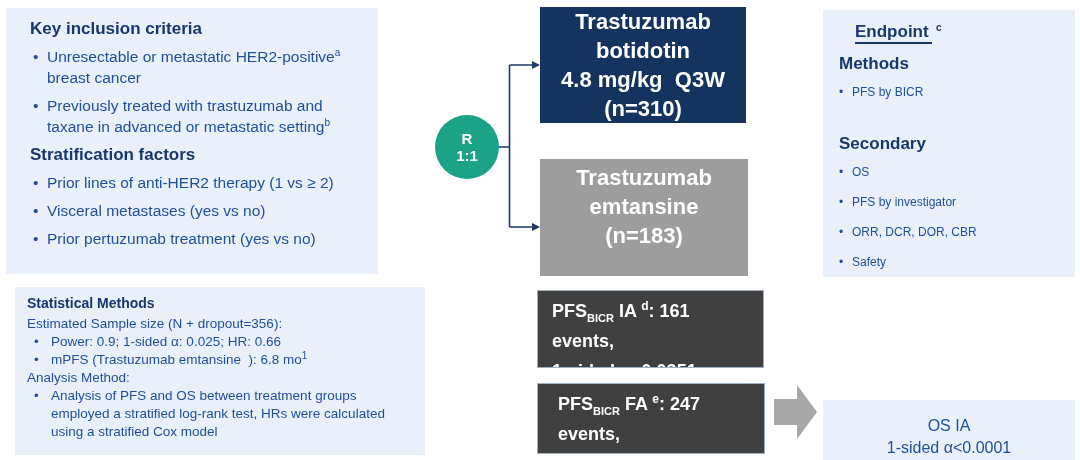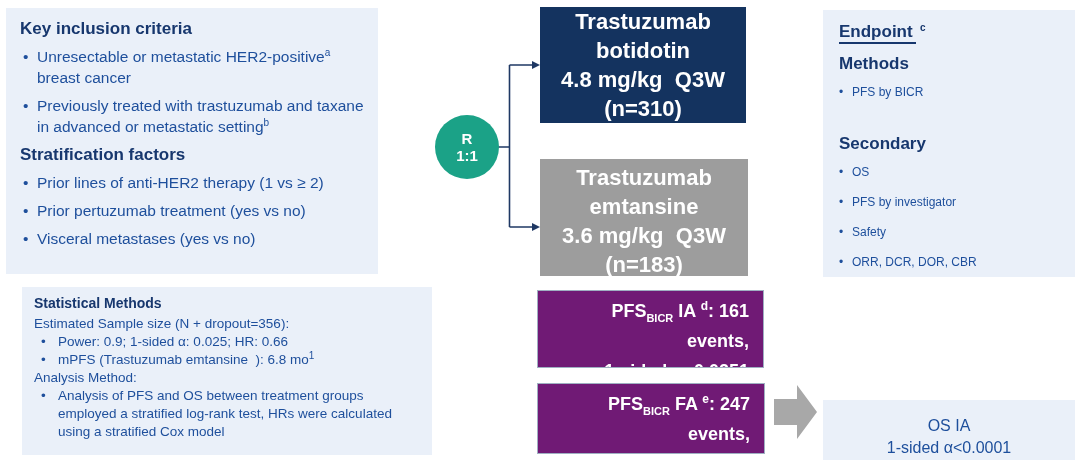--- a/index.html
+++ b/index.html
@@ -10,34 +10,34 @@
     font-family:"Liberation Sans", sans-serif;
     overflow:hidden;
   }
   .panel{
     position:absolute;
     background:#eaf0f9;
     color:#1e4f9c;
     box-sizing:border-box;
   }
   
-  #panel-inclusion{left:6px;top:8px;width:372px;height:266px;padding:8px 12px 8px 14px;}
+  #panel-inclusion{left:6px;top:8px;width:372px;height:266px;padding:8px 12px 8px 24px;}
   .panel-h{
     color:#17376e;font-weight:bold;font-size:17px;line-height:22px;margin:2px 0 6px 0;
   }
   ul.blt{list-style:none;margin:0;padding:0;}
   ul.blt li{
     position:relative;padding-left:17px;font-size:15.5px;line-height:21px;
     margin-bottom:7px;white-space:pre-wrap;
   }
   ul.blt li::before{content:"\2022";position:absolute;left:3px;top:0;}
   sup.sp{font-size:10px;vertical-align:super;line-height:0;}
   sub.sb{font-size:11px;vertical-align:sub;line-height:0;}
   
-  #panel-stats{left:22px;top:287px;width:410px;height:168px;padding:7px 10px 6px 12px;font-size:13.5px;line-height:18px;}
+  #panel-stats{left:15px;top:287px;width:410px;height:168px;padding:7px 10px 6px 12px;font-size:13.5px;line-height:18px;}
   #panel-stats .panel-h{font-size:14px;line-height:18px;margin:0 0 3px 0;}
   ul.blt-s{list-style:none;margin:0;padding:0;}
   ul.blt-s li{position:relative;padding-left:24px;margin:0;white-space:pre-wrap;}
   ul.blt-s li::before{content:"\2022";position:absolute;left:7px;top:0;}
   
   #rand-circle{
     position:absolute;left:435px;top:115px;width:64px;height:64px;border-radius:50%;
     background:#1ba287;color:#ffffff;font-weight:bold;font-size:15px;line-height:17px;
     display:flex;flex-direction:column;align-items:center;justify-content:center;text-align:center;
   }
@@ -47,39 +47,39 @@
   .arm-box{
     position:absolute;color:#ffffff;font-weight:bold;font-size:22px;line-height:29px;
     text-align:center;overflow:hidden;box-sizing:border-box;
   }
   .arm-box div{white-space:pre-wrap;}
   #arm-top{left:540px;top:7px;width:206px;height:116px;background:#14335f;
     display:flex;flex-direction:column;justify-content:center;}
   #arm-bottom{left:540px;top:159px;width:208px;height:117px;background:#9d9d9d;padding-top:4px;}
   
   .pfs-box{
-    position:absolute;background:#701a75;border:1px solid #9fb0c2;
-    color:#ffffff;font-weight:bold;font-size:18px;line-height:30px;text-align:right;
+    position:absolute;background:#404040;border:1px solid #9fb0c2;
+    color:#ffffff;font-weight:bold;font-size:18px;line-height:30px;text-align:left;
     overflow:hidden;box-sizing:border-box;
   }
   #pfs-ia{left:537px;top:290px;width:227px;height:78px;padding:5px 14px 0 14px;}
   #pfs-fa{left:537px;top:383px;width:228px;height:71px;padding:5px 14px 0 20px;}
   .pfs-box sub.sb{font-size:11px;}
   .pfs-box sup.sp{font-size:12px;}
   
   #block-arrow{position:absolute;left:774px;top:383px;}
   
   #os-box{
     left:823px;top:380px;width:252px;height:73px;
     display:flex;flex-direction:column;align-items:center;justify-content:center;
     font-size:16px;line-height:22px;text-align:center;margin-top:20px;
   }
   
   #panel-endpoint{left:823px;top:10px;width:252px;height:267px;padding:10px 10px 8px 16px;}
-  #endpoint-title-row{margin:2px 0 12px 0;}
+  #endpoint-title-row{margin:2px 0 12px 16px;}
   .ep-title{
     color:#17376e;font-weight:bold;font-size:17px;
     border-bottom:2px solid #17376e;padding-bottom:1px;padding-right:3px;
   }
   .ep-h{color:#17376e;font-weight:bold;font-size:17px;margin:0 0 8px 0;}
   ul.blt-e{list-style:none;margin:0;padding:0;}
   ul.blt-e li{position:relative;padding-left:13px;font-size:12px;line-height:20px;margin-bottom:10px;}
   ul.blt-e li::before{content:"\2022";position:absolute;left:0;top:0;}
   #ep-gap{height:22px;}
 </style>
@@ -96,22 +96,22 @@
 
   <div id="panel-inclusion" class="panel">
     <div class="panel-h">Key inclusion criteria</div>
     <ul class="blt">
       <li><span>Unresectable or metastatic HER2-positive</span><sup class="sp">a</sup><span> breast cancer</span></li>
       <li><span>Previously treated with trastuzumab and taxane in advanced or metastatic setting</span><sup class="sp">b</sup><span></span></li>
     </ul>
     <div class="panel-h" style="margin-top:3px;">Stratification factors</div>
     <ul class="blt">
       <li><span>Prior lines of anti-HER2 therapy (1 vs ≥ 2)</span></li>
+      <li><span>Visceral metastases (yes vs no)</span></li>
       <li><span>Prior pertuzumab treatment (yes vs no)</span></li>
-      <li><span>Visceral metastases (yes vs no)</span></li>
     </ul>
   </div>
 
   <div id="panel-stats" class="panel">
     <div class="panel-h">Statistical Methods</div>
     <div>Estimated Sample size (N + dropout=356):</div>
     <ul class="blt-s">
       <li><span>Power: 0.9; 1-sided α: 0.025; HR: 0.66</span></li>
       <li><span>mPFS (Trastuzumab emtansine  ): 6.8 mo</span><sup class="sp">1</sup></li>
     </ul>
@@ -129,21 +129,20 @@
   <div id="arm-top" class="arm-box">
     <div>Trastuzumab</div>
     <div>botidotin</div>
     <div>4.8 mg/kg  Q3W</div>
     <div>(n=310)</div>
   </div>
 
   <div id="arm-bottom" class="arm-box">
     <div>Trastuzumab</div>
     <div>emtansine</div>
-    <div>3.6 mg/kg  Q3W</div>
     <div>(n=183)</div>
   </div>
 
   <div id="pfs-ia" class="pfs-box">
     <span>PFS</span><sub class="sb">BICR</sub><span> IA </span><sup class="sp">d</sup><span>: 161 events,</span>
     <div>1-sided α=0.0251</div>
   </div>
 
   <div id="pfs-fa" class="pfs-box">
     <span>PFS</span><sub class="sb">BICR</sub><span> FA </span><sup class="sp">e</sup><span>: 247 events,</span>
@@ -165,18 +164,18 @@
     </div>
     <div class="ep-h">Methods</div>
     <ul class="blt-e">
       <li><span>PFS by BICR</span></li>
     </ul>
     <div id="ep-gap"></div>
     <div class="ep-h">Secondary</div>
     <ul class="blt-e">
       <li><span>OS</span></li>
       <li><span>PFS by investigator</span></li>
+      <li><span>ORR, DCR, DOR, CBR</span></li>
       <li><span>Safety</span></li>
-      <li><span>ORR, DCR, DOR, CBR</span></li>
     </ul>
   </div>
 
 </div>
 
 </body></html>

